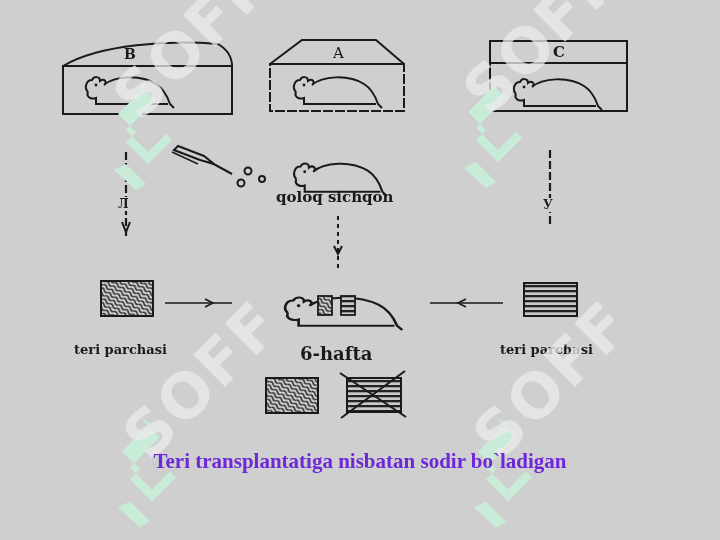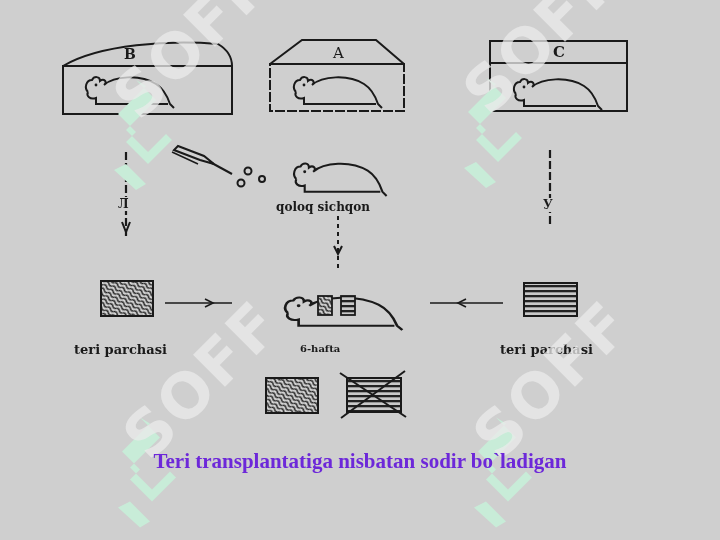--- a/index.html
+++ b/index.html
@@ -110,22 +110,22 @@
     <line x1="340" y1="373" x2="406" y2="417" stroke="#1a1a1a" stroke-width="2"></line>
     <line x1="341" y1="418" x2="405" y2="371" stroke="#1a1a1a" stroke-width="2"></line>
   </g>
 </svg>
 
 <div class="lbl" style="left:124px;top:46px;font-size:14px;">B</div>
 <div class="lbl" style="left:333px;top:44px;font-size:15px;font-weight:normal;">A</div>
 <div class="lbl" style="left:553px;top:43px;font-size:15px;">C</div>
 <div class="lbl" style="left:118px;top:197px;font-size:12px;background:#cfcfcf;">Л</div>
 <div class="lbl" style="left:543px;top:198px;font-size:12px;background:#cfcfcf;">У</div>
-<div class="lbl" style="left:276px;top:200px;font-size:12px;">qoloq sichqon</div>
-<div class="lbl" style="left:300px;top:343px;font-size:10px;">6-hafta</div>
+<div class="lbl" style="left:276px;top:188px;font-size:15px;">qoloq sichqon</div>
+<div class="lbl" style="left:300px;top:343px;font-size:18px;">6-hafta</div>
 <div class="lbl" style="left:74px;top:342px;font-size:13px;">teri parchasi</div>
 <div class="lbl" style="left:500px;top:342px;font-size:13px;">teri parchasi</div>
 
 <svg class="wm" style="left:96px;top:80px;" width="80" height="110" viewBox="0 0 80 110">
   <path d="M40 0 L60 20 L30 50 L52 72 L70 54 L76 60 L52 84 L30 62 L40 52 L22 34 L50 6 Z M30 84 L50 104 L40 110 L18 90 Z" fill="#c8ecd8"></path>
 </svg>
 <svg class="wm" style="left:446px;top:78px;" width="80" height="110" viewBox="0 0 80 110">
   <path d="M40 0 L60 20 L30 50 L52 72 L70 54 L76 60 L52 84 L30 62 L40 52 L22 34 L50 6 Z M30 84 L50 104 L40 110 L18 90 Z" fill="#c8ecd8"></path>
 </svg>
 <svg class="wm" style="left:100px;top:415px;" width="80" height="115" viewBox="0 0 80 110">

